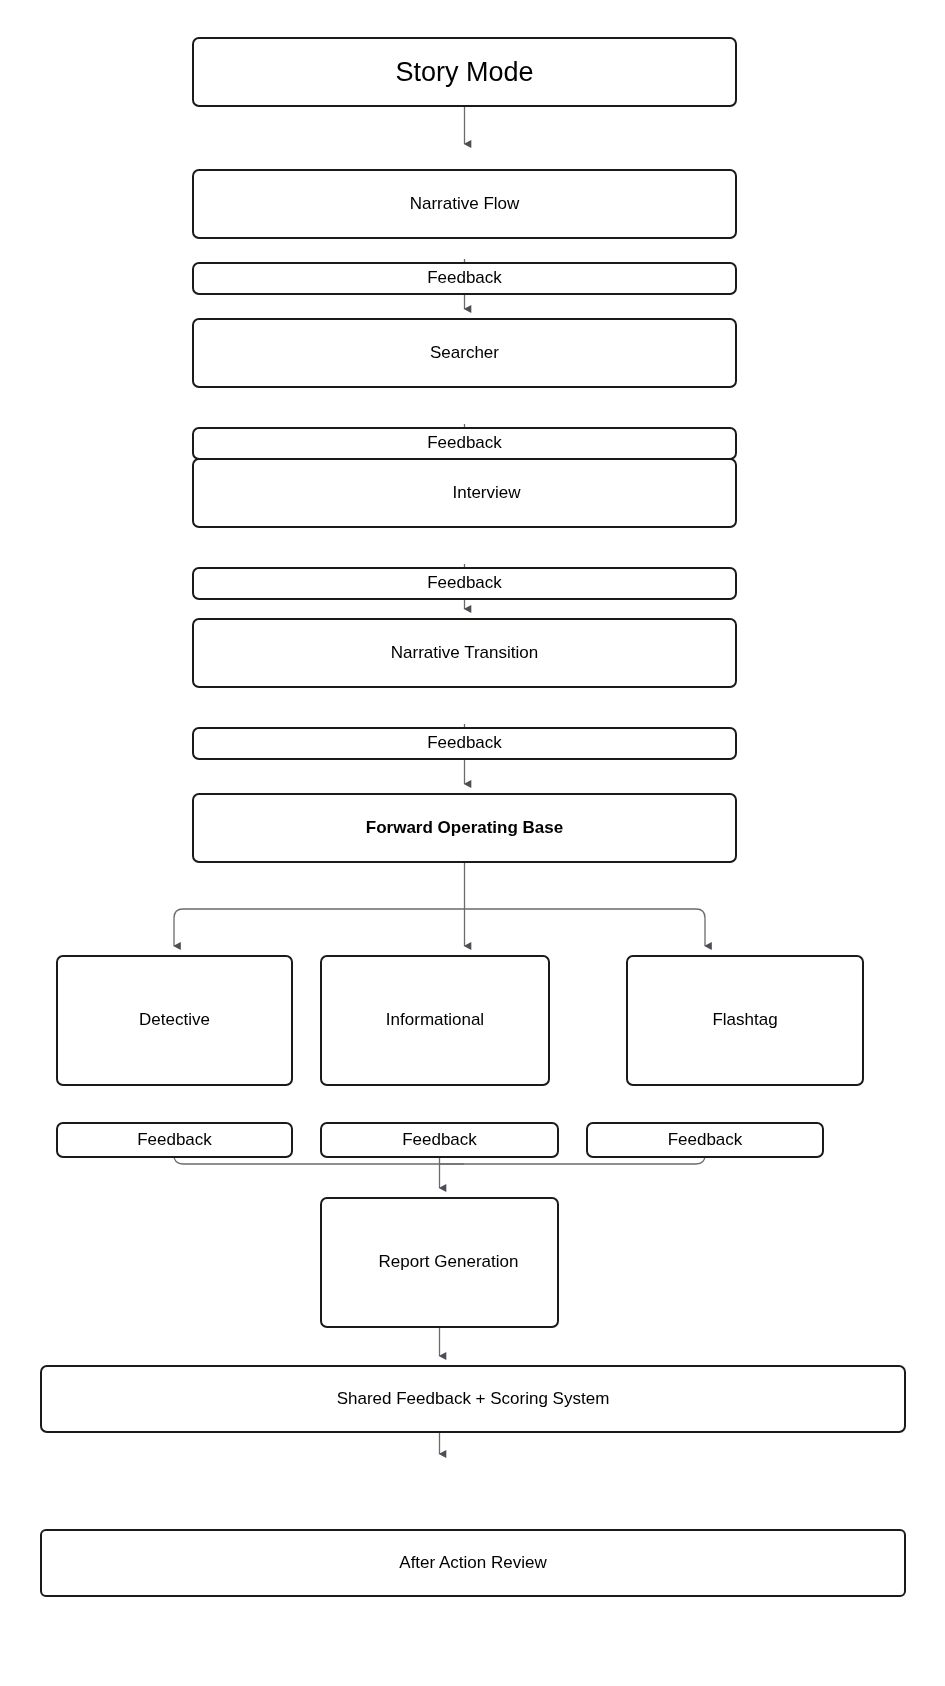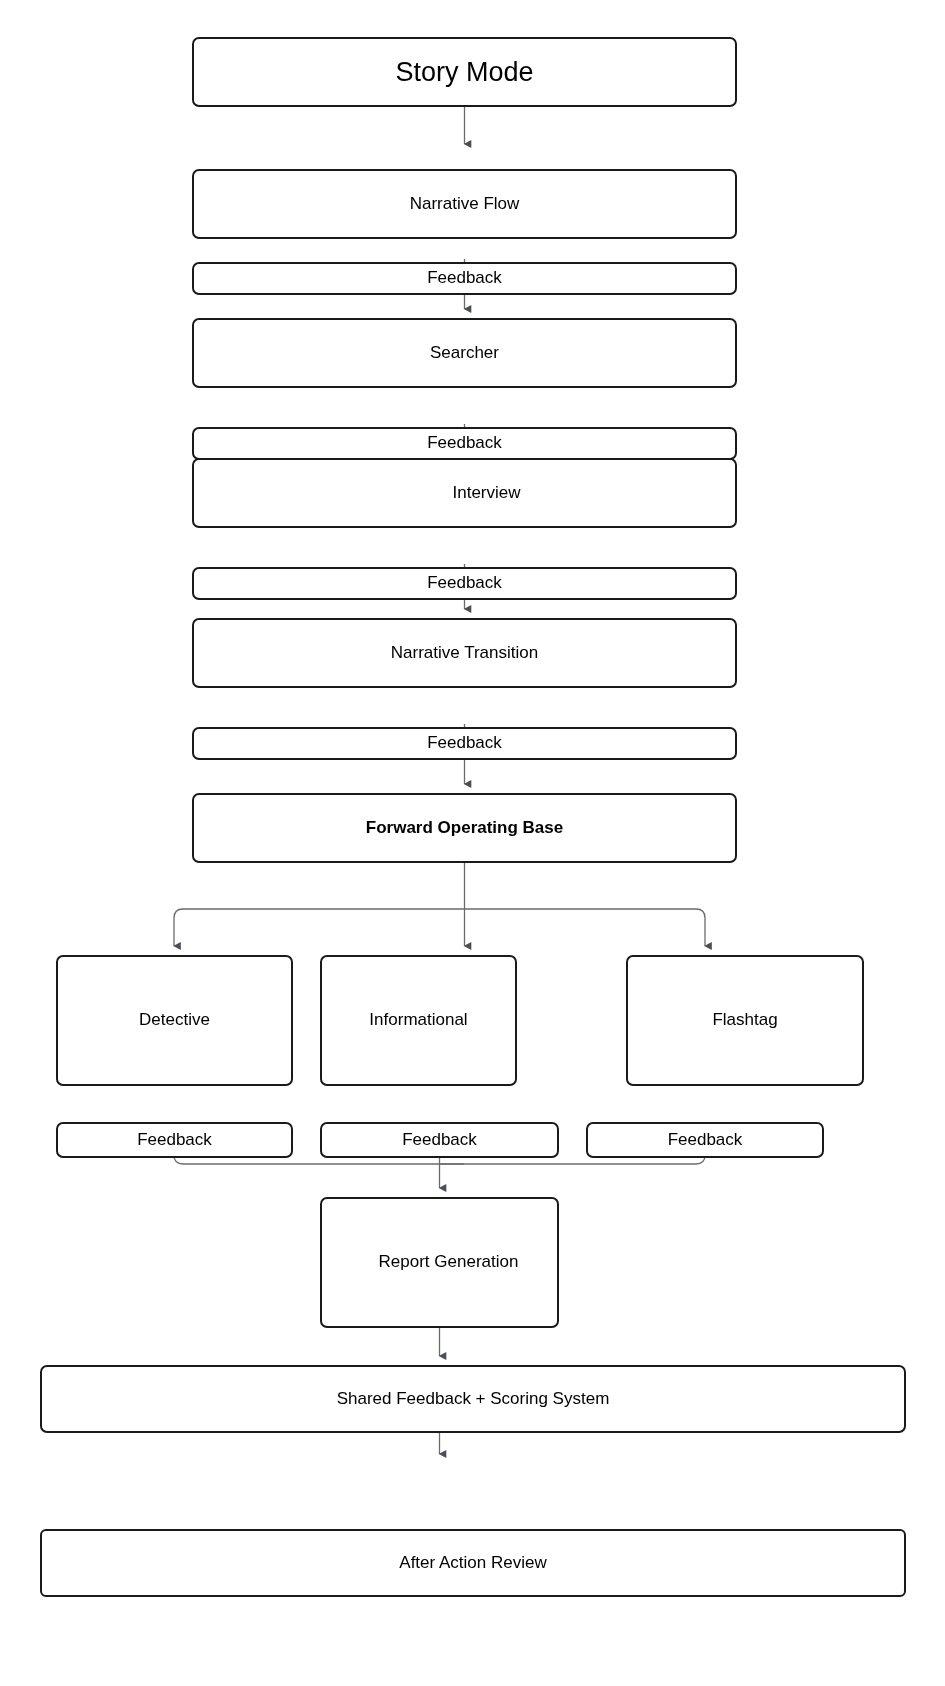--- a/index.html
+++ b/index.html
@@ -121,21 +121,21 @@
     <span>Forward Operating Base</span>
   </div>
 
   <div class="node" style="left:56px; top:955px; width:237px; height:131px;">
     <span>Detective</span>
   </div>
   <div class="node sub" style="left:56px; top:1086px; width:237px; height:36px;">
     <span>Feedback</span>
   </div>
 
-  <div class="node" style="left:320px; top:955px; width:197px; height:131px;">
+  <div class="node" style="left:320px; top:955px; width:230px; height:131px;">
     <span>Informational</span>
   </div>
   <div class="node sub" style="left:320px; top:1086px; width:239px; height:36px;">
     <span>Feedback</span>
   </div>
 
   <div class="node" style="left:586px; top:955px; width:238px; height:131px;margin-left:40px;">
     <span>Flashtag</span>
   </div>
   <div class="node sub" style="left:586px; top:1086px; width:238px; height:36px;">

